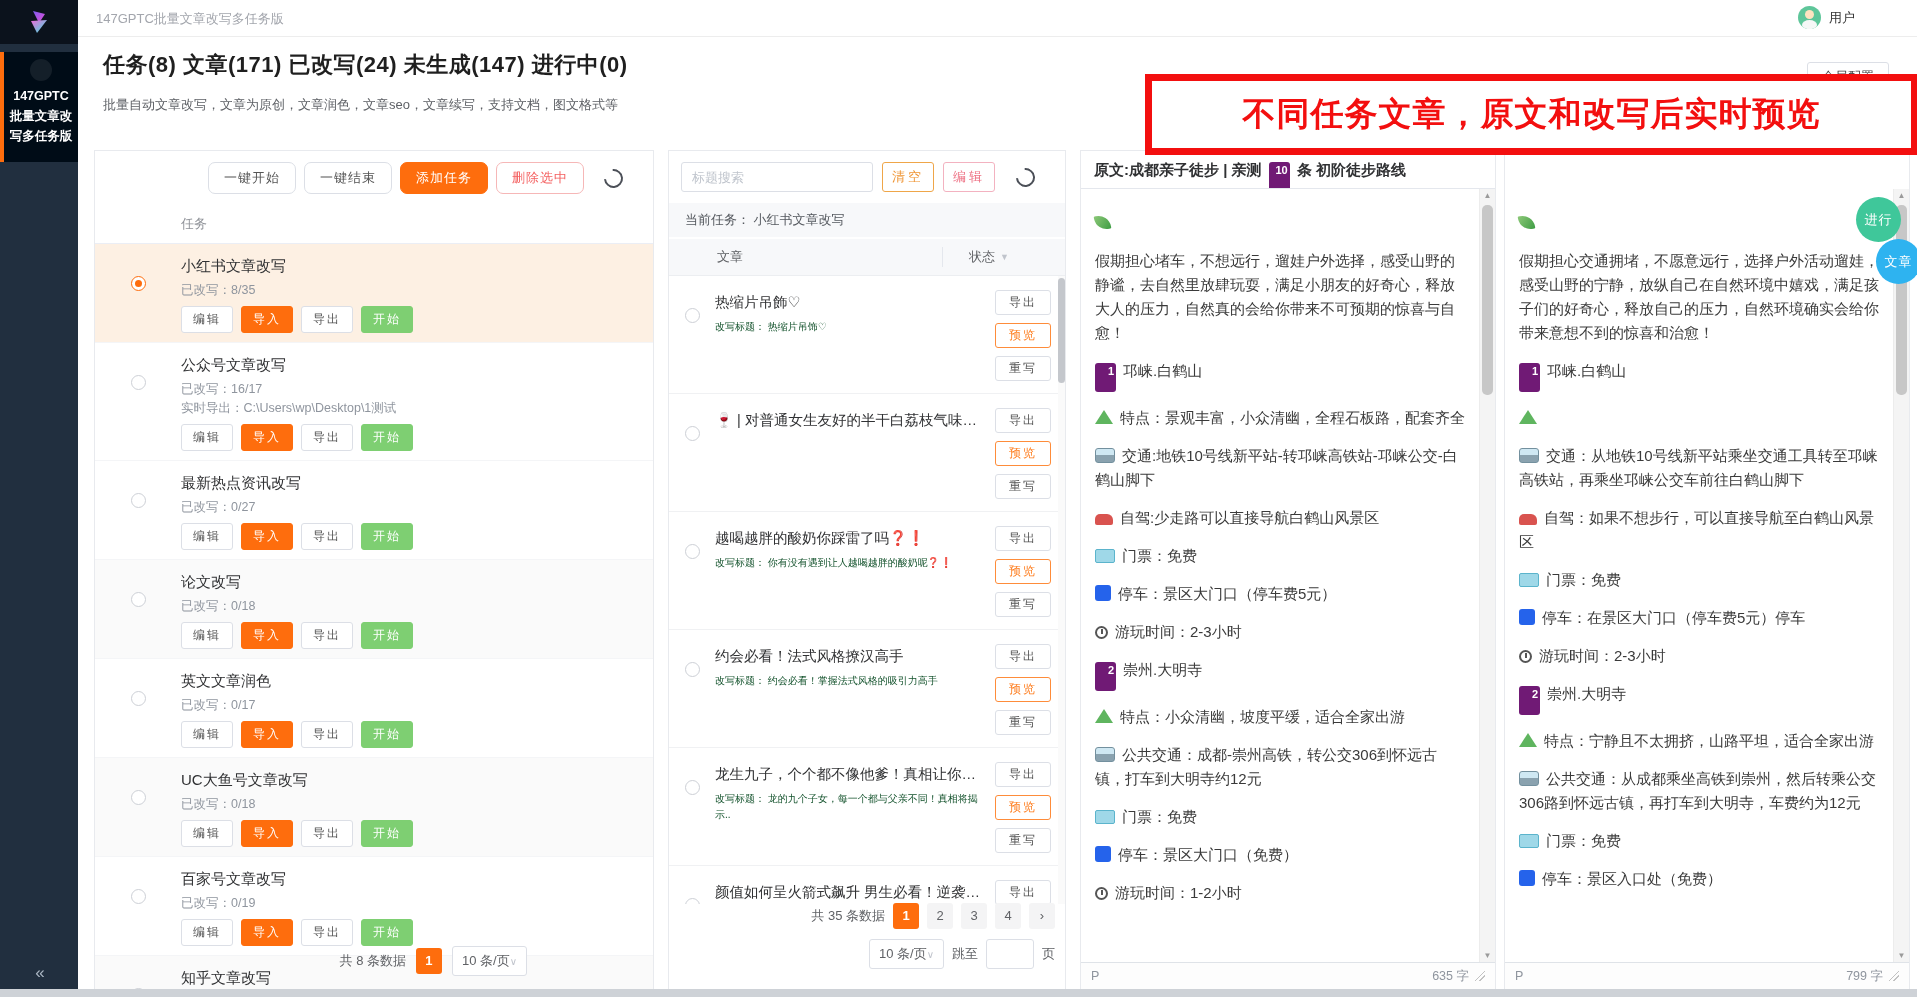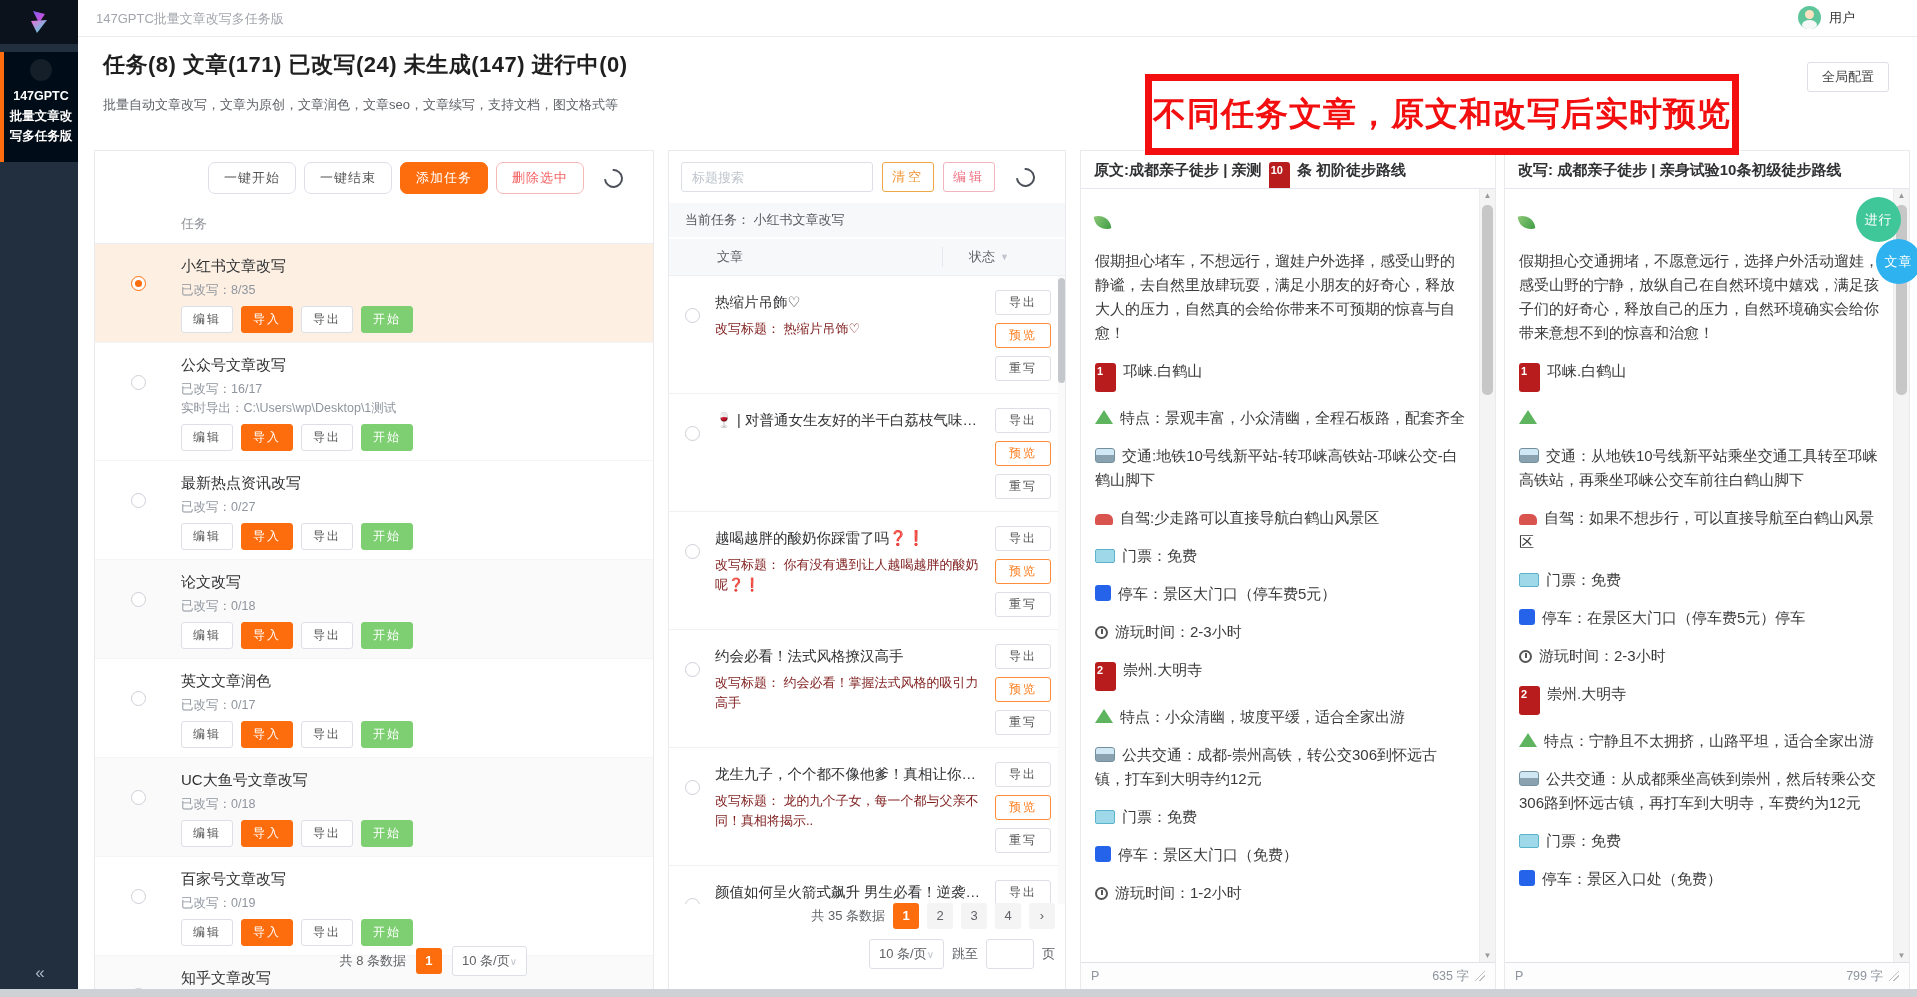--- a/index.html
+++ b/index.html
@@ -21,21 +21,21 @@
   .user{position:absolute;right:62px;top:6px;display:flex;align-items:center;gap:8px;font-size:13px;color:#333;cursor:pointer;}
   .avatar{position:relative;width:23px;height:23px;border-radius:50%;background:#5ec69a;overflow:hidden;}
   .avatar::before{content:"";position:absolute;left:7px;top:4px;width:9px;height:9px;border-radius:50%;background:#ffe3c0;}
   .avatar::after{content:"";position:absolute;left:4px;top:14px;width:15px;height:10px;border-radius:50%;background:#f6f8f7;}
 
   
   .page-head{position:absolute;left:103px;top:50px;z-index:4;}
   .page-head h1{margin:0;font-size:22px;font-weight:bold;color:#1f1f1f;letter-spacing:.5px;}
   .page-head p{margin:16px 0 0;font-size:13px;color:#5e6166;}
   .global-config{position:absolute;top:62px;right:28px;height:30px;padding:0 14px;background:#fff;border:1px solid #dcdfe6;border-radius:3px;font-size:13px;color:#444;z-index:25;}
-  .annotation{position:absolute;left:1145px;top:74px;width:594px;height:81px;box-sizing:border-box;border:7px solid #f30f0f;background:#fff;display:flex;align-items:center;justify-content:center;font-size:33px;font-weight:bold;color:#f30f0f;letter-spacing:1px;z-index:30;white-space:nowrap;}
+  .annotation{position:absolute;left:1145px;top:74px;width:773px;height:81px;box-sizing:border-box;border:7px solid #f30f0f;background:#fff;display:flex;align-items:center;justify-content:center;font-size:33px;font-weight:bold;color:#f30f0f;letter-spacing:1px;z-index:30;white-space:nowrap;}
 
   
   .panel{position:absolute;top:150px;height:840px;background:#fff;border:1px solid #e8eaee;box-sizing:border-box;}
   .task-panel{left:94px;width:560px;}
   .article-panel{left:668px;width:398px;}
   .source-panel{left:1080px;width:416px;}
   .rewrite-panel{left:1504px;width:406px;}
 
   
   .task-toolbar{display:flex;justify-content:flex-end;align-items:center;gap:8px;padding:11px 30px 11px 0;}
@@ -73,21 +73,21 @@
   .a-cols{height:36px;display:flex;align-items:center;background:#f7f8fa;border-bottom:1px solid #eceef1;}
   .a-cols .c1{flex:1;padding-left:48px;color:#606266;font-size:13px;}
   .a-cols .c2{width:96px;border-left:1px solid #e4e7ed;padding-left:26px;color:#606266;font-size:13px;display:flex;align-items:center;gap:5px;height:20px;}
   .funnel{color:#c0c4cc;font-size:9px;}
   .article-list{height:628px;overflow:hidden;position:relative;}
   .article-row{display:flex;border-bottom:1px solid #f0f1f3;padding:12px 10px 12px 0;}
   .a-check-col{width:46px;display:flex;justify-content:center;padding-top:20px;flex:none;}
   .check{width:15px;height:15px;border:1px solid #cdd0d6;border-radius:50%;background:#fff;box-sizing:border-box;}
   .a-main{flex:1;min-width:0;padding-right:4px;}
   .a-title{font-size:14.5px;color:#303133;white-space:nowrap;overflow:hidden;text-overflow:ellipsis;margin:5px 0 7px;}
-  .a-re{font-size:13px;color:#7f1d1d;line-height:1.55;}
+  .a-re{font-size:10px;color:#14532d;line-height:1.55;}
   .a-btn-col{width:64px;display:flex;flex-direction:column;gap:8px;align-items:center;flex:none;padding-top:2px;}
   .xbtn{width:56px;height:25px;font-size:12px;border:1px solid #dcdfe6;background:#fff;color:#555;border-radius:3px;letter-spacing:2px;padding:0;}
   .xbtn-preview{border-color:#fe8c3a;color:#fe7d1e;}
   .a-scroll{position:absolute;right:0;top:0;width:7px;height:100%;background:#fafafa;cursor:pointer;}
   .a-scroll .thumb{position:absolute;top:2px;left:0;width:7px;height:105px;background:#c4c7cc;border-radius:4px;}
   .a-pagination{position:absolute;bottom:10px;left:0;right:0;}
   .pg-row{display:flex;justify-content:flex-end;align-items:center;gap:8px;font-size:13px;color:#606266;padding-right:10px;margin-bottom:10px;}
   .pg{min-width:26px;height:26px;line-height:26px;text-align:center;background:#f4f4f5;color:#606266;border-radius:3px;font-size:13px;cursor:pointer;}
   .pg.active{background:#fe6d0d;color:#fff;font-weight:bold;}
   .jump-input{width:42px;height:26px;border:1px solid #dcdfe6;border-radius:3px;outline:none;}
@@ -103,21 +103,21 @@
   .p-foot{position:absolute;left:0;right:0;bottom:0;height:27px;box-sizing:border-box;border-top:1px solid #dfe3e8;display:flex;justify-content:space-between;align-items:center;padding:0 10px;font-size:12.5px;color:#8f959e;background:#fdfdfd;}
   .p-foot .right{display:flex;align-items:center;gap:6px;}
   .grip{width:10px;height:10px;background:linear-gradient(135deg,transparent 0 45%,#c2c2c2 45% 52%,transparent 52% 68%,#c2c2c2 68% 75%,transparent 75%);}
   .float-btn{position:absolute;width:45px;height:45px;border-radius:50%;color:#fff;font-size:13px;display:flex;align-items:center;justify-content:center;z-index:20;border:none;letter-spacing:1px;}
   .fb-progress{right:8px;top:46px;background:#3fc79a;}
   .fb-article{right:-12px;top:88px;background:#2eb3f0;}
 
   
   .ic{display:inline-block;vertical-align:-2px;margin-right:7px;}
   .ic-leaf{width:15px;height:15px;background:linear-gradient(135deg,#8cc878,#3f9d44);border-radius:1px 85% 1px 85%;transform:rotate(-12deg);}
-  .ic-badge{min-width:17px;height:29px;background:#b91c1c;color:#fff;font-size:11px;font-weight:bold;text-align:left;line-height:17px;border-radius:3px;padding:0 2px;vertical-align:1px;}
+  .ic-badge{min-width:17px;height:29px;background:#701a75;color:#fff;font-size:11px;font-weight:bold;text-align:right;line-height:17px;border-radius:3px;padding:0 2px;vertical-align:1px;}
   .ic-mountain{width:0;height:0;border-left:9px solid transparent;border-right:9px solid transparent;border-bottom:14px solid #5fb55f;vertical-align:-1px;}
   .ic-bus{width:18px;height:13px;background:linear-gradient(#cfe8f3 0 45%,#8aa2af 45%);border:1px solid #73909e;border-radius:3px;}
   .ic-car{width:18px;height:11px;background:#d9534f;border-radius:5px 6px 2px 2px;}
   .ic-ticket{width:18px;height:12px;background:#9fd8e8;border:1px solid #5bb4cc;border-radius:2px;}
   .ic-parking{width:16px;height:16px;background:#2563eb;color:#fff;font-weight:bold;font-size:11px;line-height:16px;text-align:center;border-radius:3px;}
   .ic-clock{position:relative;width:13px;height:13px;border:2px solid #555;border-radius:50%;box-sizing:border-box;background:#fff;}
   .ic-clock::after{content:"";position:absolute;left:4px;top:1px;width:2px;height:5px;background:#555;}
 
   .bottom-bar{position:absolute;left:0;right:0;bottom:0;height:8px;background:#ced2d7;z-index:40;}
 </style>
@@ -451,21 +451,20 @@
     <div class="p-foot">
       <span>P</span>
       <span class="right">
         <span>635 字</span>
         <span class="grip"></span>
       </span>
     </div>
   </section>
 
   <section class="panel rewrite-panel">
-    <div class="p-head">改写: 成都亲子徒步 | 亲身试验10条初级徒步路线</div>
     <button class="float-btn fb-progress">进行</button>
     <button class="float-btn fb-article">文章</button>
     <div class="p-body" id="rewrite-lines">
         <div class="pline"><span class="ic ic-leaf"></span></div>
         <div class="pline"><span>假期担心交通拥堵，不愿意远行，选择户外活动遛娃，感受山野的宁静，放纵自己在自然环境中嬉戏，满足孩子们的好奇心，释放自己的压力，自然环境确实会给你带来意想不到的惊喜和治愈！</span></div>
         <div class="pline"><span class="ic ic-badge">1</span><span>邛崃.白鹤山</span></div>
         <div class="pline"><span class="ic ic-mountain"></span></div>
         <div class="pline"><span class="ic ic-bus"></span><span>交通：从地铁10号线新平站乘坐交通工具转至邛崃高铁站，再乘坐邛崃公交车前往白鹤山脚下</span></div>
         <div class="pline"><span class="ic ic-car"></span><span>自驾：如果不想步行，可以直接导航至白鹤山风景区</span></div>
         <div class="pline"><span class="ic ic-ticket"></span><span>门票：免费</span></div>

